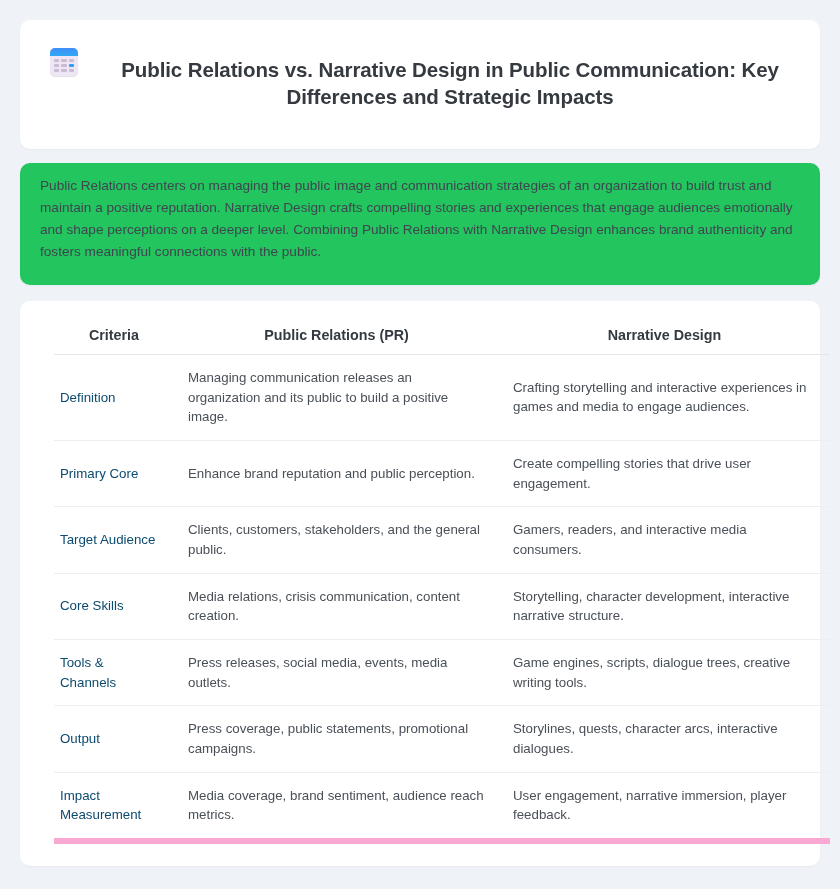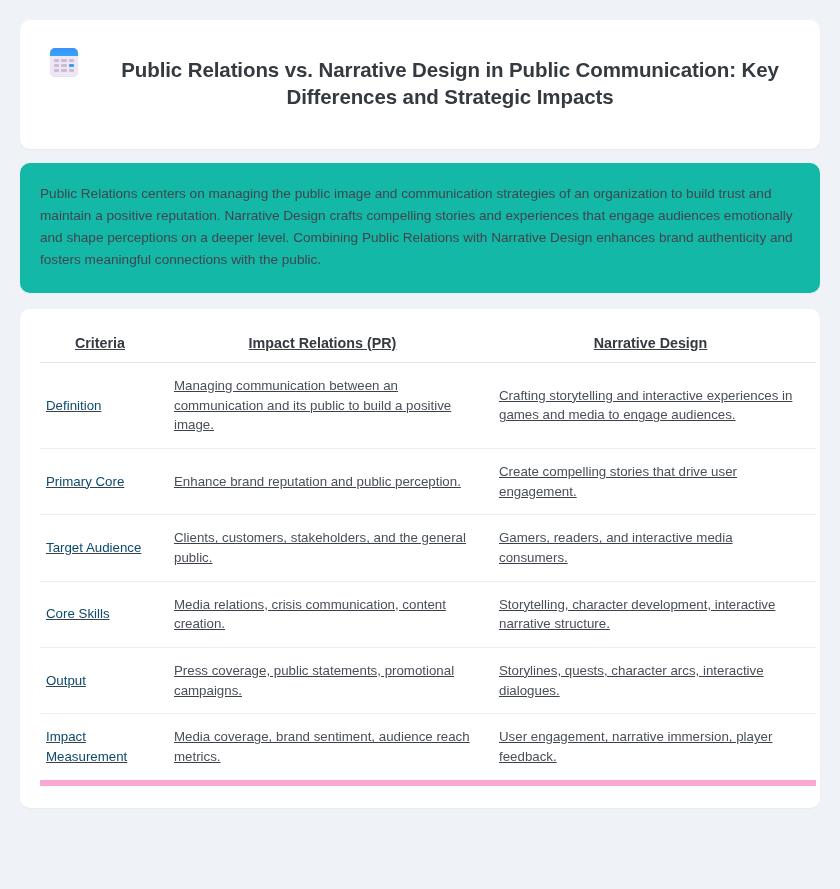--- a/index.html
+++ b/index.html
@@ -46,41 +46,40 @@
     line-height: 1.35;
     font-weight: 700;
     color: #343a40;
     text-align: center;
     letter-spacing: -.1px;
     max-width: 690px;
   }
 
   
   .intro-card {
-    background: #14b8a6;
+    background: #22c55e;
     border-radius: 10px;
     margin-top: 14px;
-    padding: 20px 20px 22px 20px;
+    padding: 12px 20px 22px 20px;
     box-shadow: 0 1px 2px rgba(16,24,40,.04);
   }
   .intro-text {
     font-size: 13.6px;
     line-height: 1.62;
     color: #3f4650;
     margin: 0;
   }
 
   
   .table-card {
     background: #ffffff;
     border-radius: 10px;
     margin-top: 16px;
-    padding: 16px 22px 22px 20px;
+    padding: 16px 22px 22px 34px;
     box-shadow: 0 1px 2px rgba(16,24,40,.04);
-    text-decoration: underline;
   }
   table.cmp {
     width: 100%;
     border-collapse: collapse;
     table-layout: fixed;
   }
   table.cmp th {
     font-size: 14.3px;
     font-weight: 700;
     color: #343a40;
@@ -167,46 +166,51 @@
 
   <div class="intro-card">
     <p class="intro-text">Public Relations centers on managing the public image and communication strategies of an organization to build trust and maintain a positive reputation. Narrative Design crafts compelling stories and experiences that engage audiences emotionally and shape perceptions on a deeper level. Combining Public Relations with Narrative Design enhances brand authenticity and fosters meaningful connections with the public.</p>
   </div>
 
   <div class="table-card">
     <table class="cmp">
       <thead>
         <tr>
           <th class="c-criteria">Criteria</th>
-          <th class="c-a">Impact Relations (PR)</th>
+          <th class="c-a">Public Relations (PR)</th>
           <th class="c-b">Narrative Design</th>
         </tr>
       </thead>
       <tbody id="table-body">
           <tr>
             <td class="crit">Definition</td>
-            <td class="val">Managing communication between an communication and its public to build a positive image.</td>
+            <td class="val">Managing communication releases an organization and its public to build a positive image.</td>
             <td class="val">Crafting storytelling and interactive experiences in games and media to engage audiences.</td>
           </tr>
           <tr>
             <td class="crit">Primary Core</td>
             <td class="val">Enhance brand reputation and public perception.</td>
             <td class="val">Create compelling stories that drive user engagement.</td>
           </tr>
           <tr>
             <td class="crit">Target Audience</td>
             <td class="val">Clients, customers, stakeholders, and the general public.</td>
             <td class="val">Gamers, readers, and interactive media consumers.</td>
           </tr>
           <tr>
             <td class="crit">Core Skills</td>
             <td class="val">Media relations, crisis communication, content creation.</td>
             <td class="val">Storytelling, character development, interactive narrative structure.</td>
           </tr>
           <tr>
+            <td class="crit">Tools &amp; Channels</td>
+            <td class="val">Press releases, social media, events, media outlets.</td>
+            <td class="val">Game engines, scripts, dialogue trees, creative writing tools.</td>
+          </tr>
+          <tr>
             <td class="crit">Output</td>
             <td class="val">Press coverage, public statements, promotional campaigns.</td>
             <td class="val">Storylines, quests, character arcs, interactive dialogues.</td>
           </tr>
           <tr>
             <td class="crit">Impact Measurement</td>
             <td class="val">Media coverage, brand sentiment, audience reach metrics.</td>
             <td class="val">User engagement, narrative immersion, player feedback.</td>
           </tr>
         </tbody>

